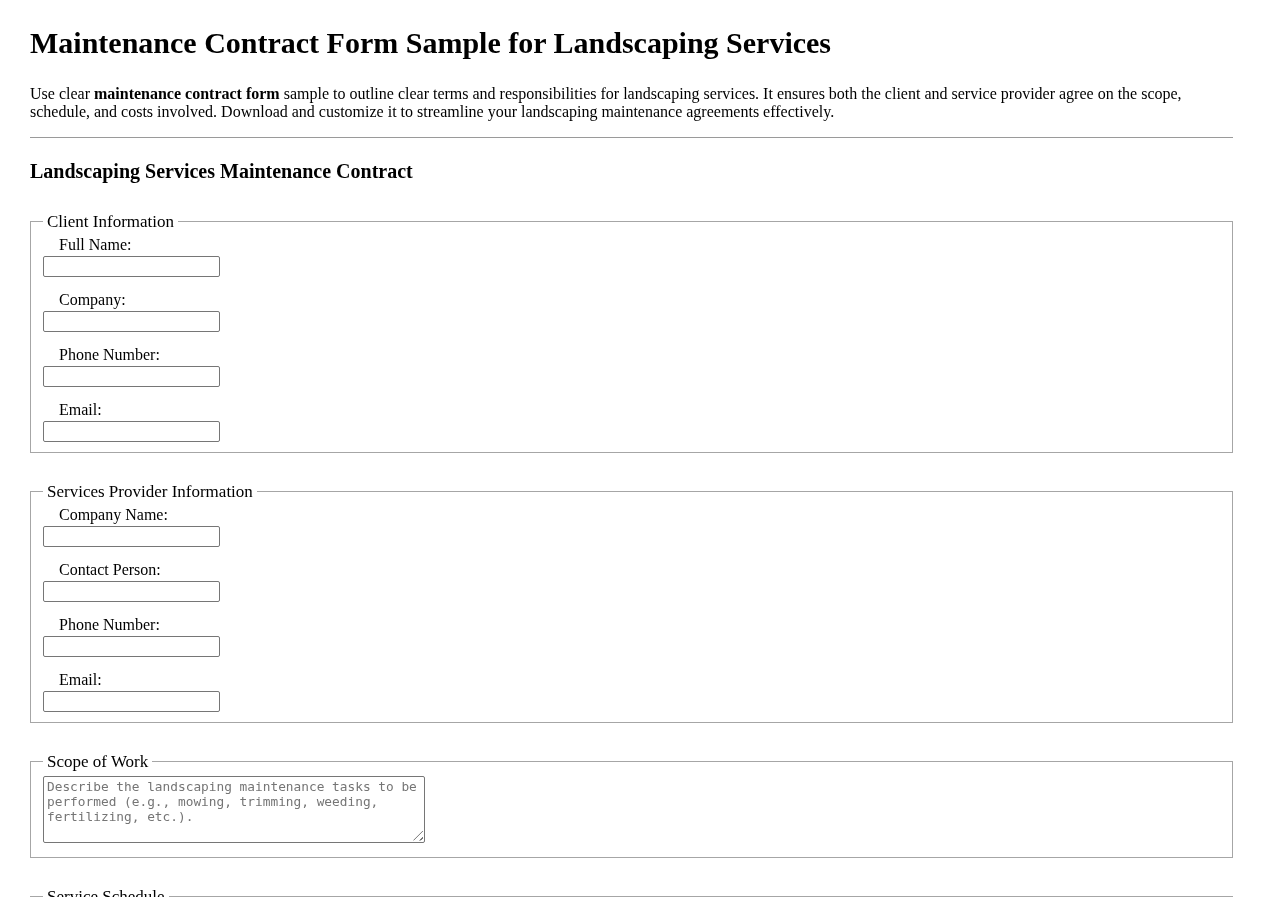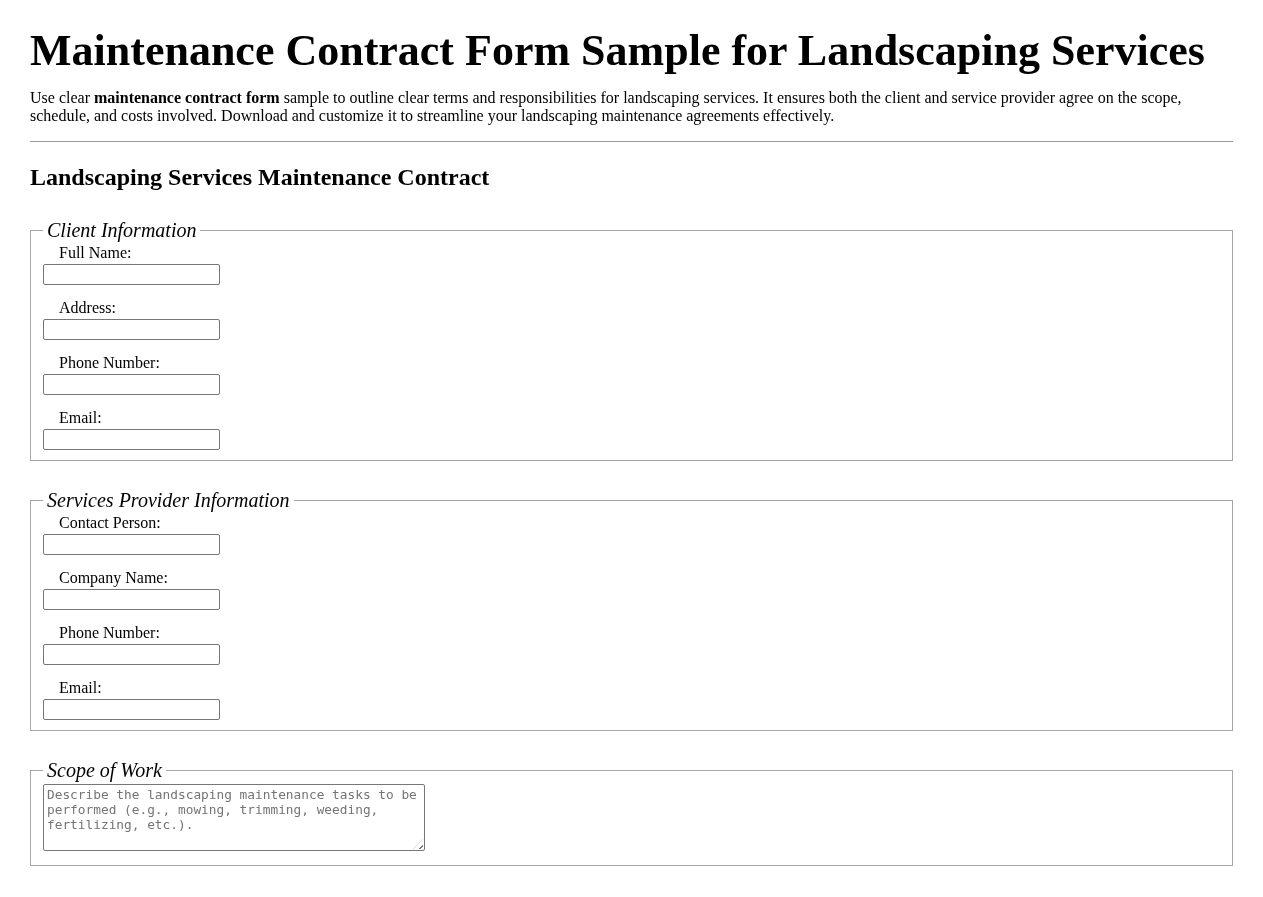--- a/index.html
+++ b/index.html
@@ -6,44 +6,44 @@
   html, body { margin: 0; padding: 0; }
   body {
     width: 1263px; height: 897px; overflow: hidden;
     background: #ffffff; color: #000000;
     font-family: "Liberation Serif", serif;
     font-size: 16px;
   }
   .page { padding: 26px 30px 0 30px; }
 
   h1.page-title {
-    font-size: 44px; font-weight: bold;
-    margin: 0 0 12px 0; line-height: 1.15;
+    font-size: 30px; font-weight: bold;
+    margin: 0 0 24px 0; line-height: 1.15;
   }
   p.intro {
     margin: 0 0 16px 0; line-height: 18px; font-size: 16px;
   }
   p.intro b { font-weight: bold; }
   hr.divider {
     border: none; border-top: 1px solid #9a9a9a;
     height: 0; margin: 16px 0 22px 0;
   }
   h2.form-heading {
-    font-size: 24px; font-weight: bold;
+    font-size: 20px; font-weight: bold;
     margin: 0 0 30px 0; line-height: 1.15;
   }
 
   fieldset.section {
     border: 1px solid #a6a6a6;
     margin: 0 0 30px 0;
     padding: 5px 12px 10px 12px;
     min-width: 0;
   }
   legend.section-legend {
-    padding: 0 4px; font-size: 20px; line-height: 18px; font-style: italic;
+    padding: 0 4px; font-size: 17px; line-height: 18px;
   }
   .form-group { margin: 0 0 14px 0; }
   .form-group:last-child { margin-bottom: 0; }
   .form-group label {
     display: block; margin: 0 0 2px 16px; line-height: 18px;
   }
   input.text-input {
     display: block;
     width: 171px; height: 17px;
     padding: 1px 2px; margin: 0;
@@ -89,41 +89,41 @@
 
   <form>
 
     <fieldset class="section">
       <legend class="section-legend">Client Information</legend>
       <div class="form-group">
         <label>Full Name:</label>
         <input type="text" class="text-input" value="" style="">
       </div>
       <div class="form-group">
-        <label>Address:</label>
+        <label>Company:</label>
         <input type="text" class="text-input" value="" style="">
       </div>
       <div class="form-group">
         <label>Phone Number:</label>
         <input type="text" class="text-input" value="" style="">
       </div>
       <div class="form-group">
         <label>Email:</label>
         <input type="text" class="text-input" value="" style="">
       </div>
     </fieldset>
 
     <fieldset class="section">
       <legend class="section-legend">Services Provider Information</legend>
       <div class="form-group">
-        <label>Contact Person:</label>
+        <label>Company Name:</label>
         <input type="text" class="text-input" value="" style="">
       </div>
       <div class="form-group">
-        <label>Company Name:</label>
+        <label>Contact Person:</label>
         <input type="text" class="text-input" value="" style="">
       </div>
       <div class="form-group">
         <label>Phone Number:</label>
         <input type="text" class="text-input" value="" style="">
       </div>
       <div class="form-group">
         <label>Email:</label>
         <input type="text" class="text-input" value="" style="">
       </div>

